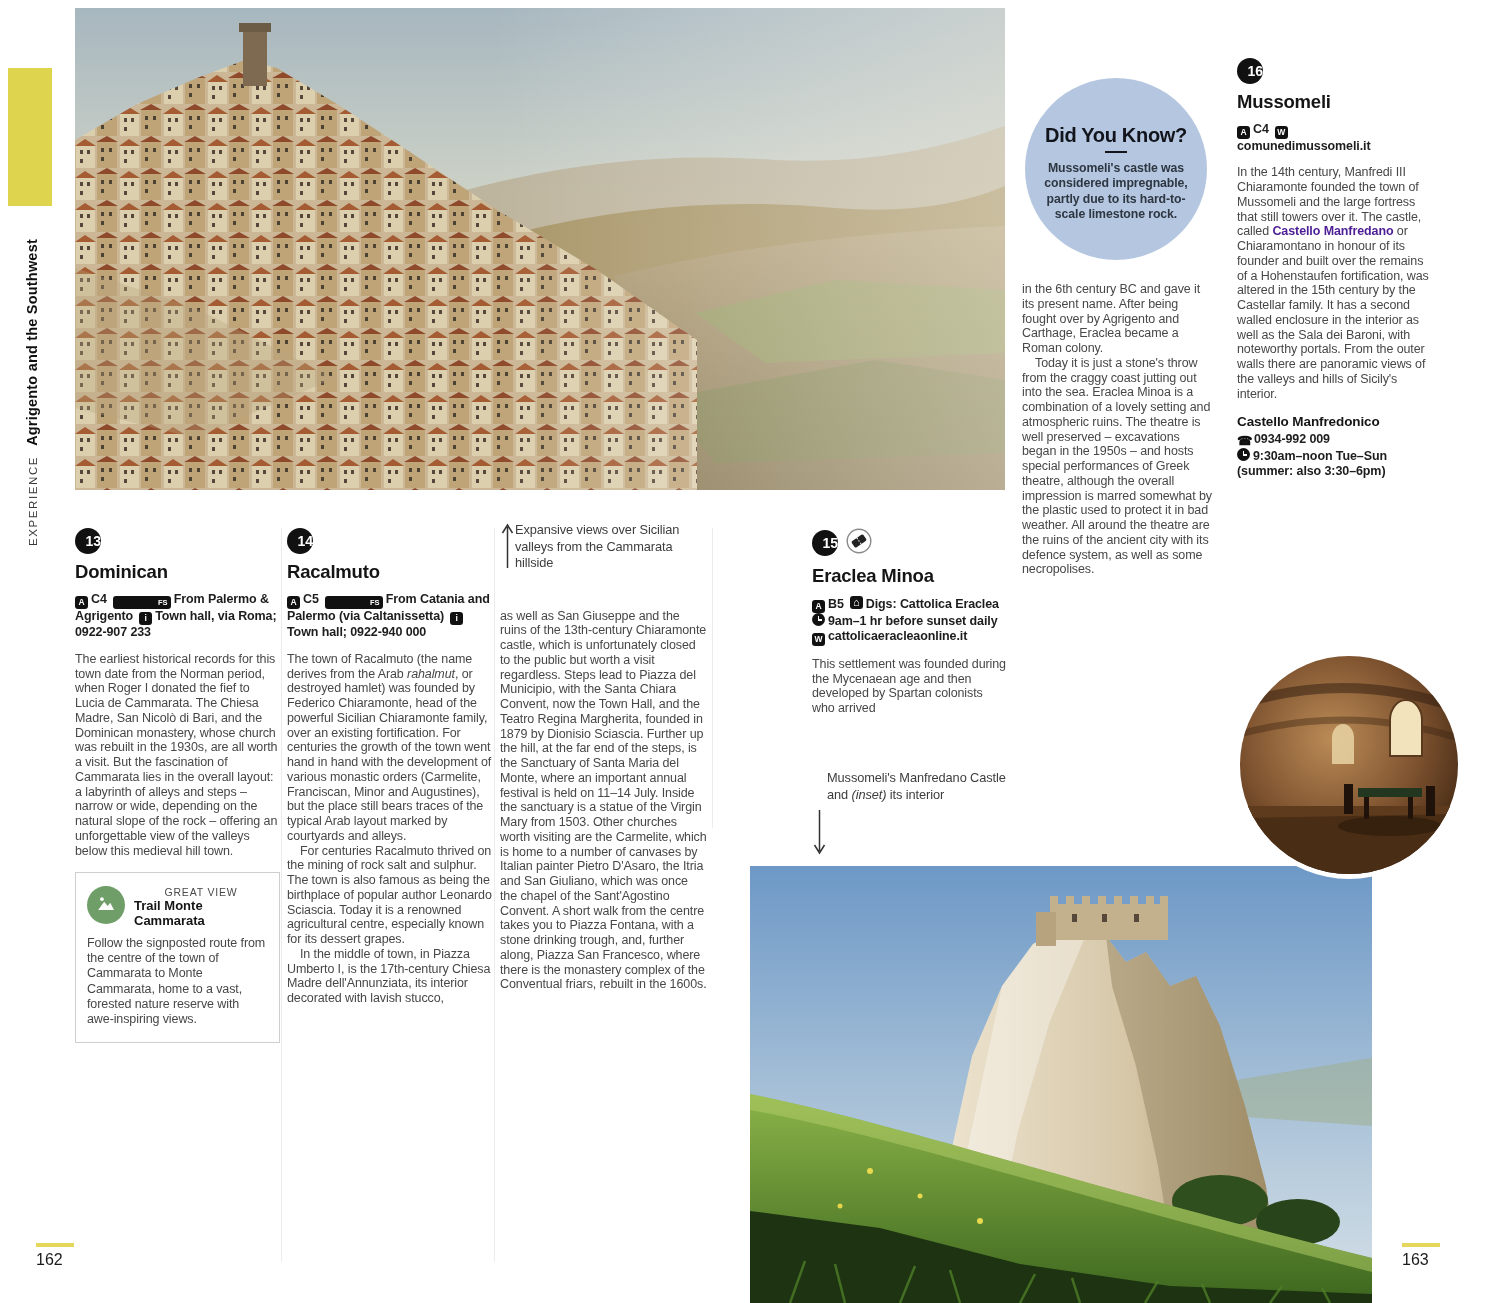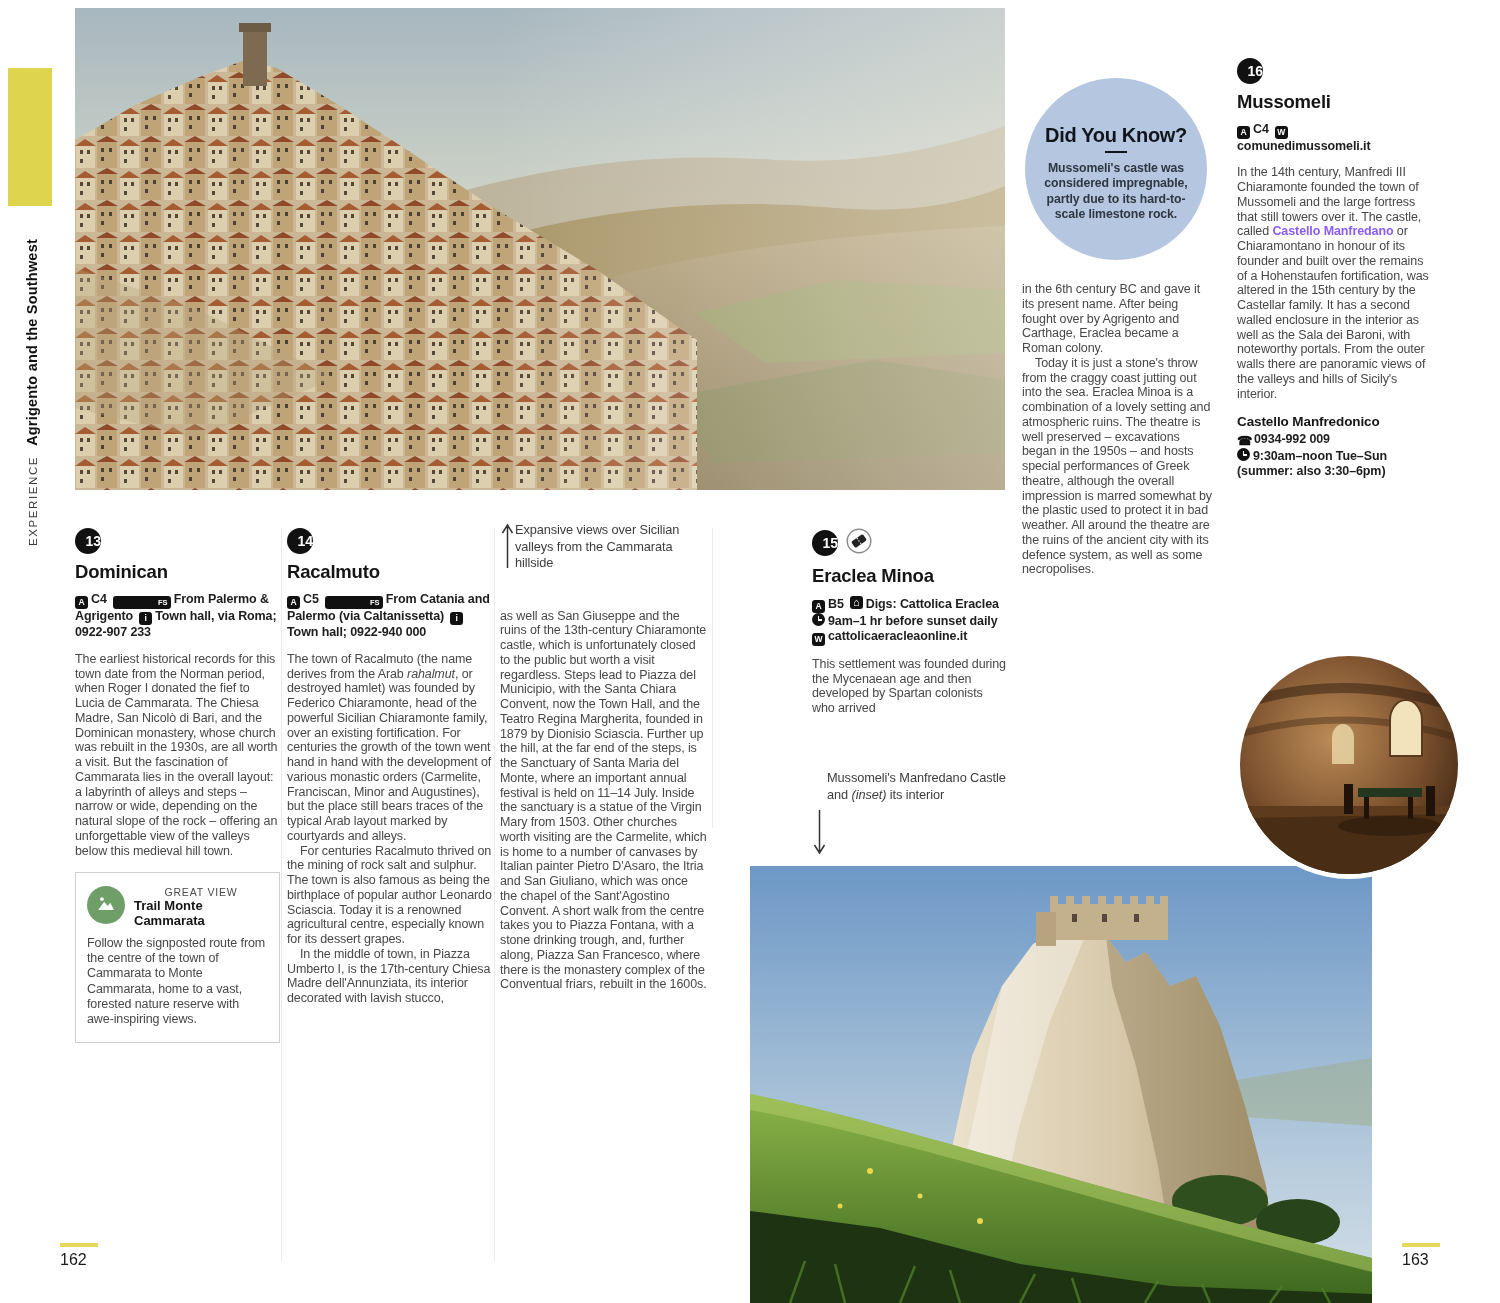--- a/index.html
+++ b/index.html
@@ -29,21 +29,21 @@
   
   .badge{width:26px;height:26px;border-radius:50%;background:#111;color:#fff;font-weight:bold;
          font-size:14px;line-height:26px;text-align:right;display:inline-block;vertical-align:middle;}
   .badge-row{display:flex;align-items:center;gap:8px;margin-bottom:7px;}
   h3.title{margin:0 0 9px 0;font-size:18.5px;color:#151515;letter-spacing:-.2px;}
   .info{margin:0 0 11px 0;font-weight:bold;font-size:12.5px;line-height:1.26;color:#1d1d1d;letter-spacing:-.1px;}
   .body{margin:0;font-size:12.5px;line-height:1.18;letter-spacing:-.1px;color:#474747;}
   .body p{margin:0;}
   .body p.ind{text-indent:13px;}
   .body .it{font-style:italic;}
-  .body .bd{font-weight:bold;color:#8b5cf6;}
+  .body .bd{font-weight:bold;color:#4c1d95;}
   
   .ic{display:inline-block;width:13px;height:13px;border-radius:3px;background:#111;color:#fff;
       font-size:8.5px;font-weight:bold;line-height:13px;text-align:center;margin:0 3px 0 0;vertical-align:-1.5px;}
   .ic-train{width:16px;font-size:7.5px;padding-left:42px;}
   .ic-clock{position:relative;border-radius:50%;}
   .ic-clock::after{content:"";position:absolute;left:5.6px;top:2.6px;width:1.6px;height:4.6px;background:#fff;}
   .ic-clock::before{content:"";position:absolute;left:6.4px;top:6px;width:3.6px;height:1.6px;background:#fff;}
   .ic-house{position:relative;background:#111;}
   .ic-house::after{content:"⌂";position:absolute;left:0;top:0;width:13px;line-height:12px;font-size:11px;color:#fff;font-weight:bold;}
   .ic-phone{background:none;color:#111;width:14px;font-size:12.5px;line-height:13px;}
@@ -69,21 +69,21 @@
   .gv-kick{font-size:10.5px;letter-spacing:.8px;color:#4a4a4a;margin-bottom:1px;text-align:center;}
   .gv-title{font-size:13px;font-weight:bold;color:#151515;line-height:1.1;}
   .gv-body{font-size:12.5px;line-height:1.22;color:#474747;letter-spacing:-.1px;}
   
   .sub{margin-top:13px;}
   .sub h5{margin:0 0 3px 0;font-size:13.5px;color:#151515;letter-spacing:-.1px;}
   .sub .info{margin:0;}
   
   .foot{position:absolute;font-size:16px;color:#1b1b1b;}
   .foot .yline{width:38px;height:4px;background:#e4d75c;margin-bottom:4px;}
-  .foot-l{left:36px;top:1243px;margin-left:24px;}
+  .foot-l{left:36px;top:1243px;}
   .foot-r{left:1402px;top:1243px;}
 </style>
 </head>
 <body>
 
 <div class="page">
 
   <div class="accent-block"></div>
   <div class="vtab">
     <span class="kick">EXPERIENCE</span>

